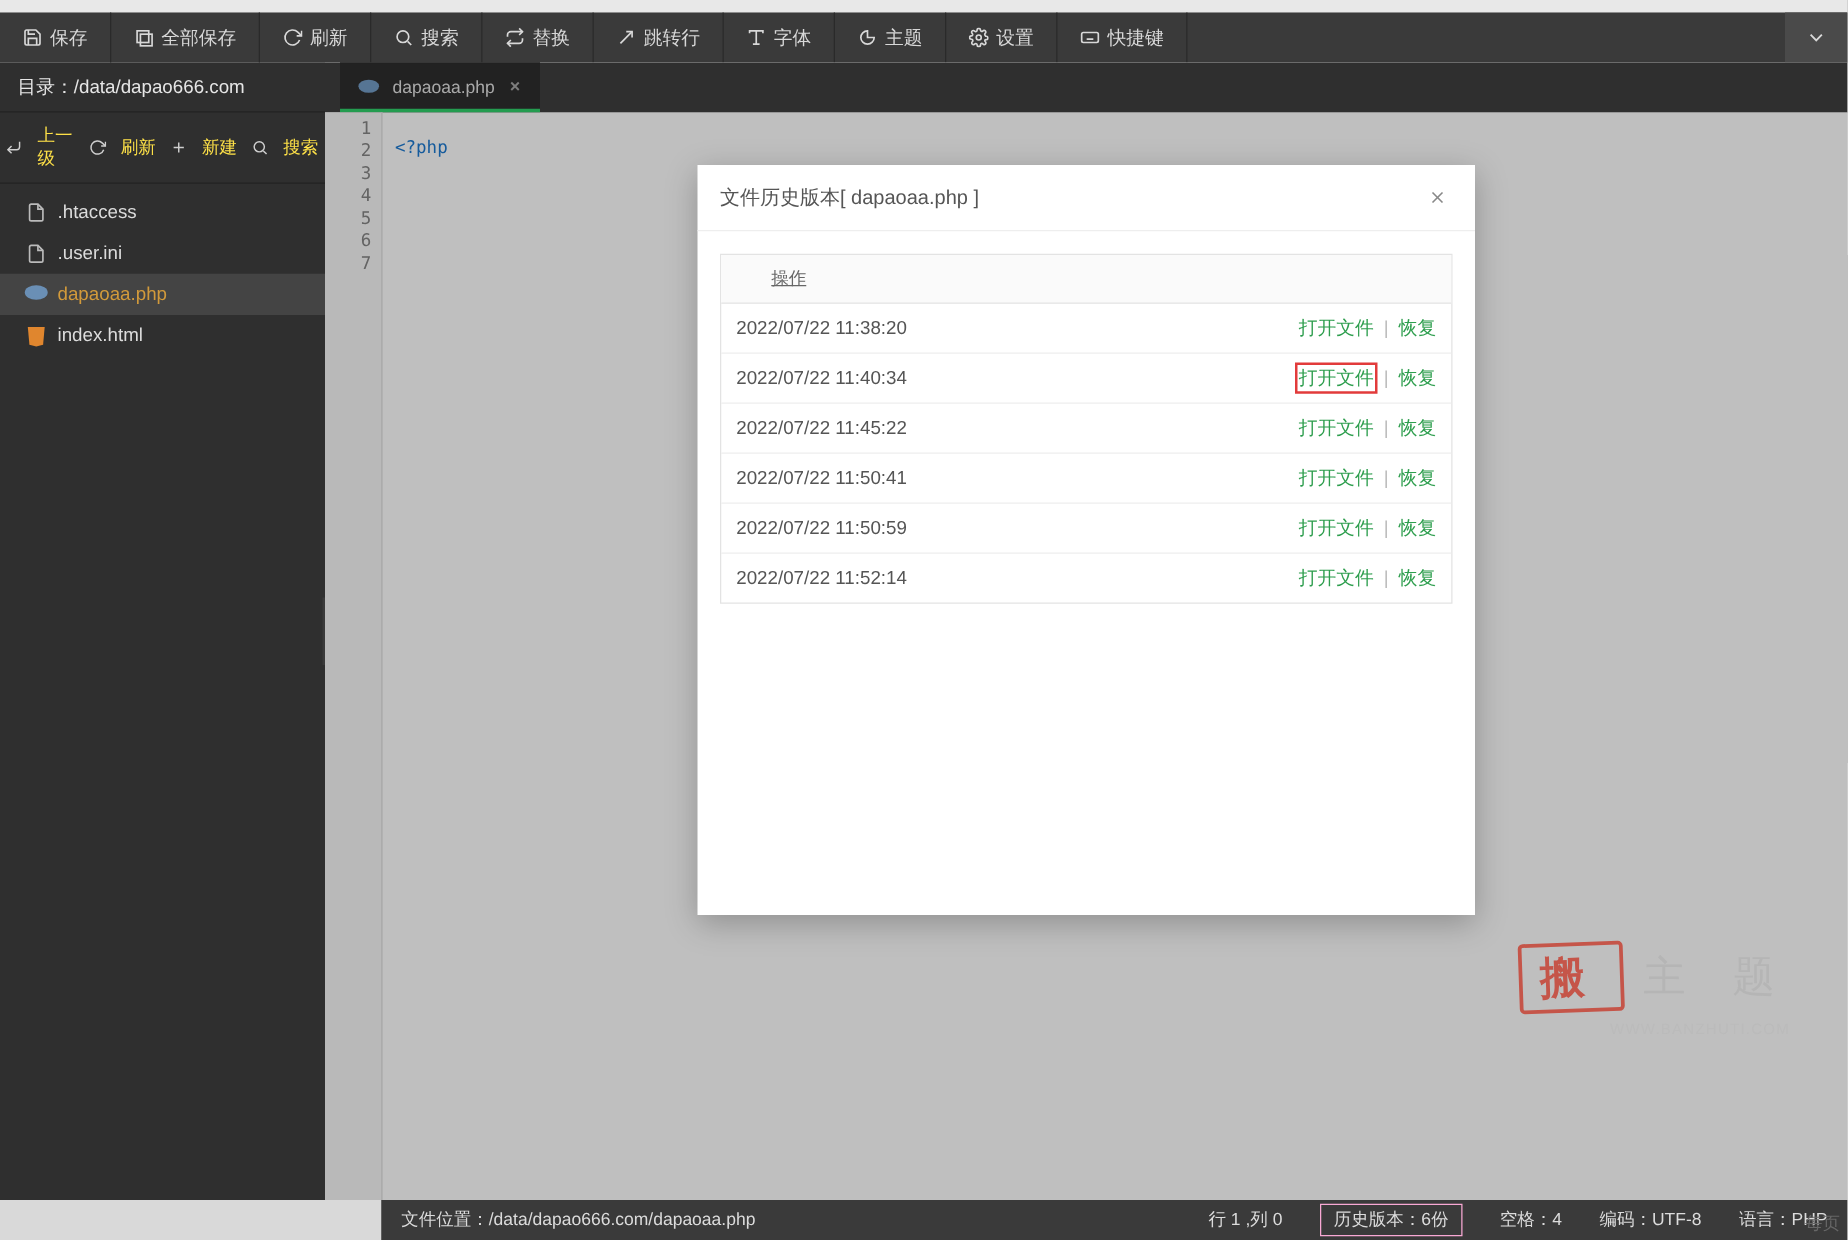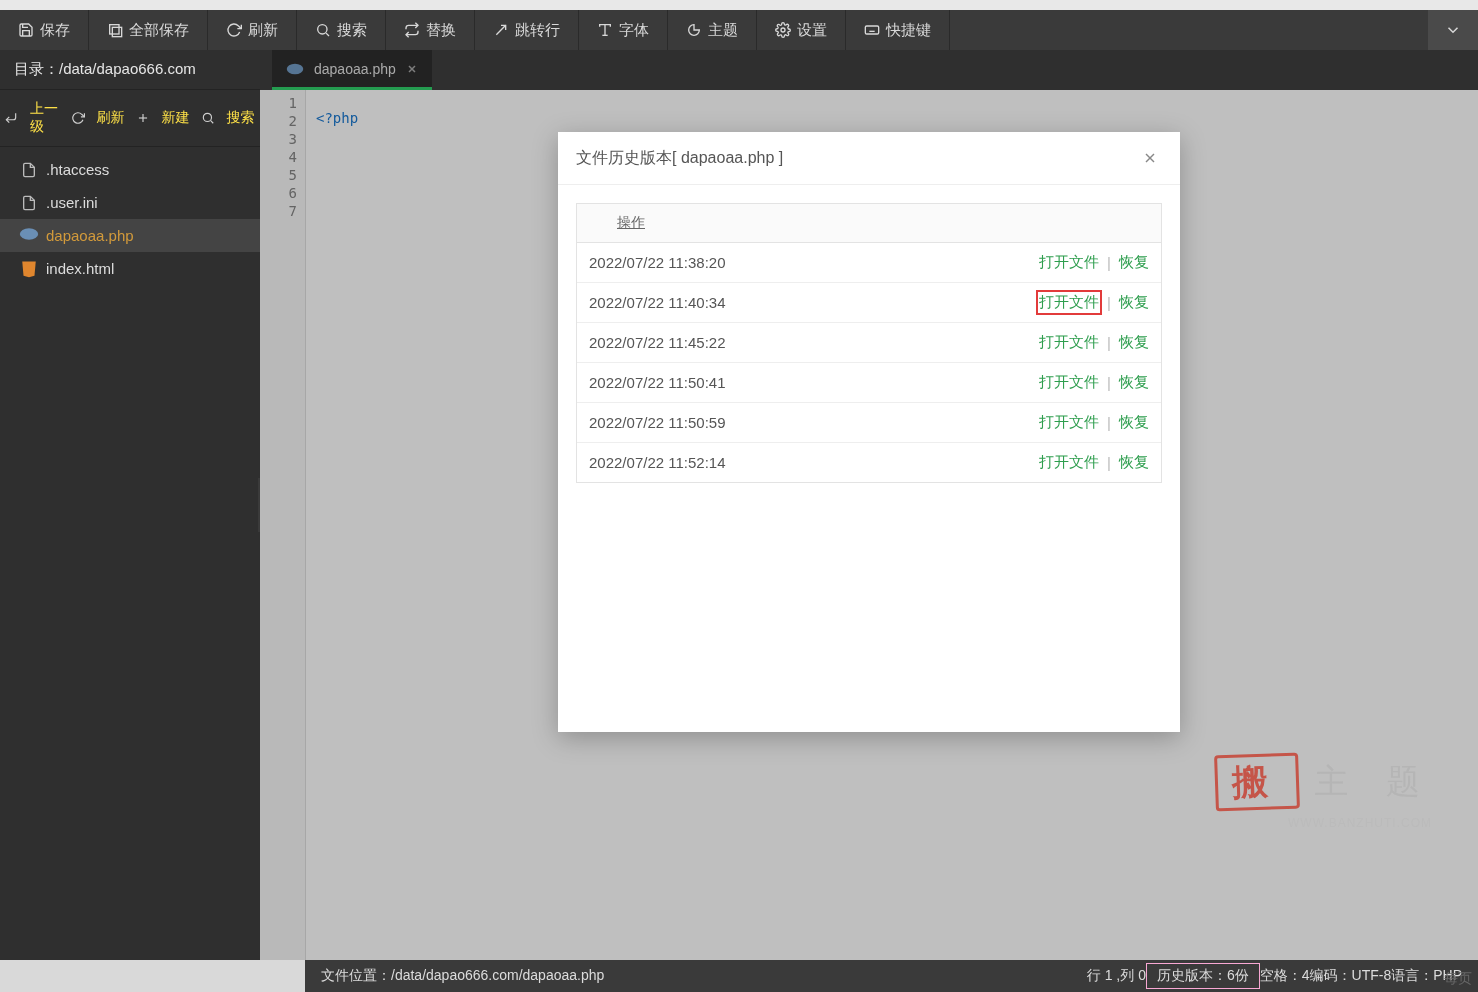--- a/index.html
+++ b/index.html
@@ -143,21 +143,21 @@
   .ver-row .c1 { flex:1; padding:10px 12px; }
   .ver-row .c2 { width:200px; padding:10px 12px; display:flex; justify-content:flex-end; gap:8px; align-items:center; }
   .link-open, .link-restore { color:#2e9e4e; cursor:pointer; }
   .sep { color:#bbb; }
   .hl-red { outline: 2px solid #e23b3b; outline-offset: 1px; }
 
   
   .status-bar {
     position:absolute; left:305px; right:0; bottom: 0;
     height: 32px; background:#3a3a3a; color:#dcdcdc;
-    display:flex; align-items:center; padding: 0 16px; font-size:14px;
+    display:flex; align-items:center; padding: 0 16px; gap:30px; font-size:14px;
   }
   .status-bar .sb-item { white-space:nowrap; }
   .status-bar .spacer { flex:1; }
   .sb-history { padding: 3px 10px; border:1px solid #f9a8d4; }
 
   .bottom-right {
     position:absolute; right:6px; bottom:4px; color:#666; font-size:14px;
   }
 
   

